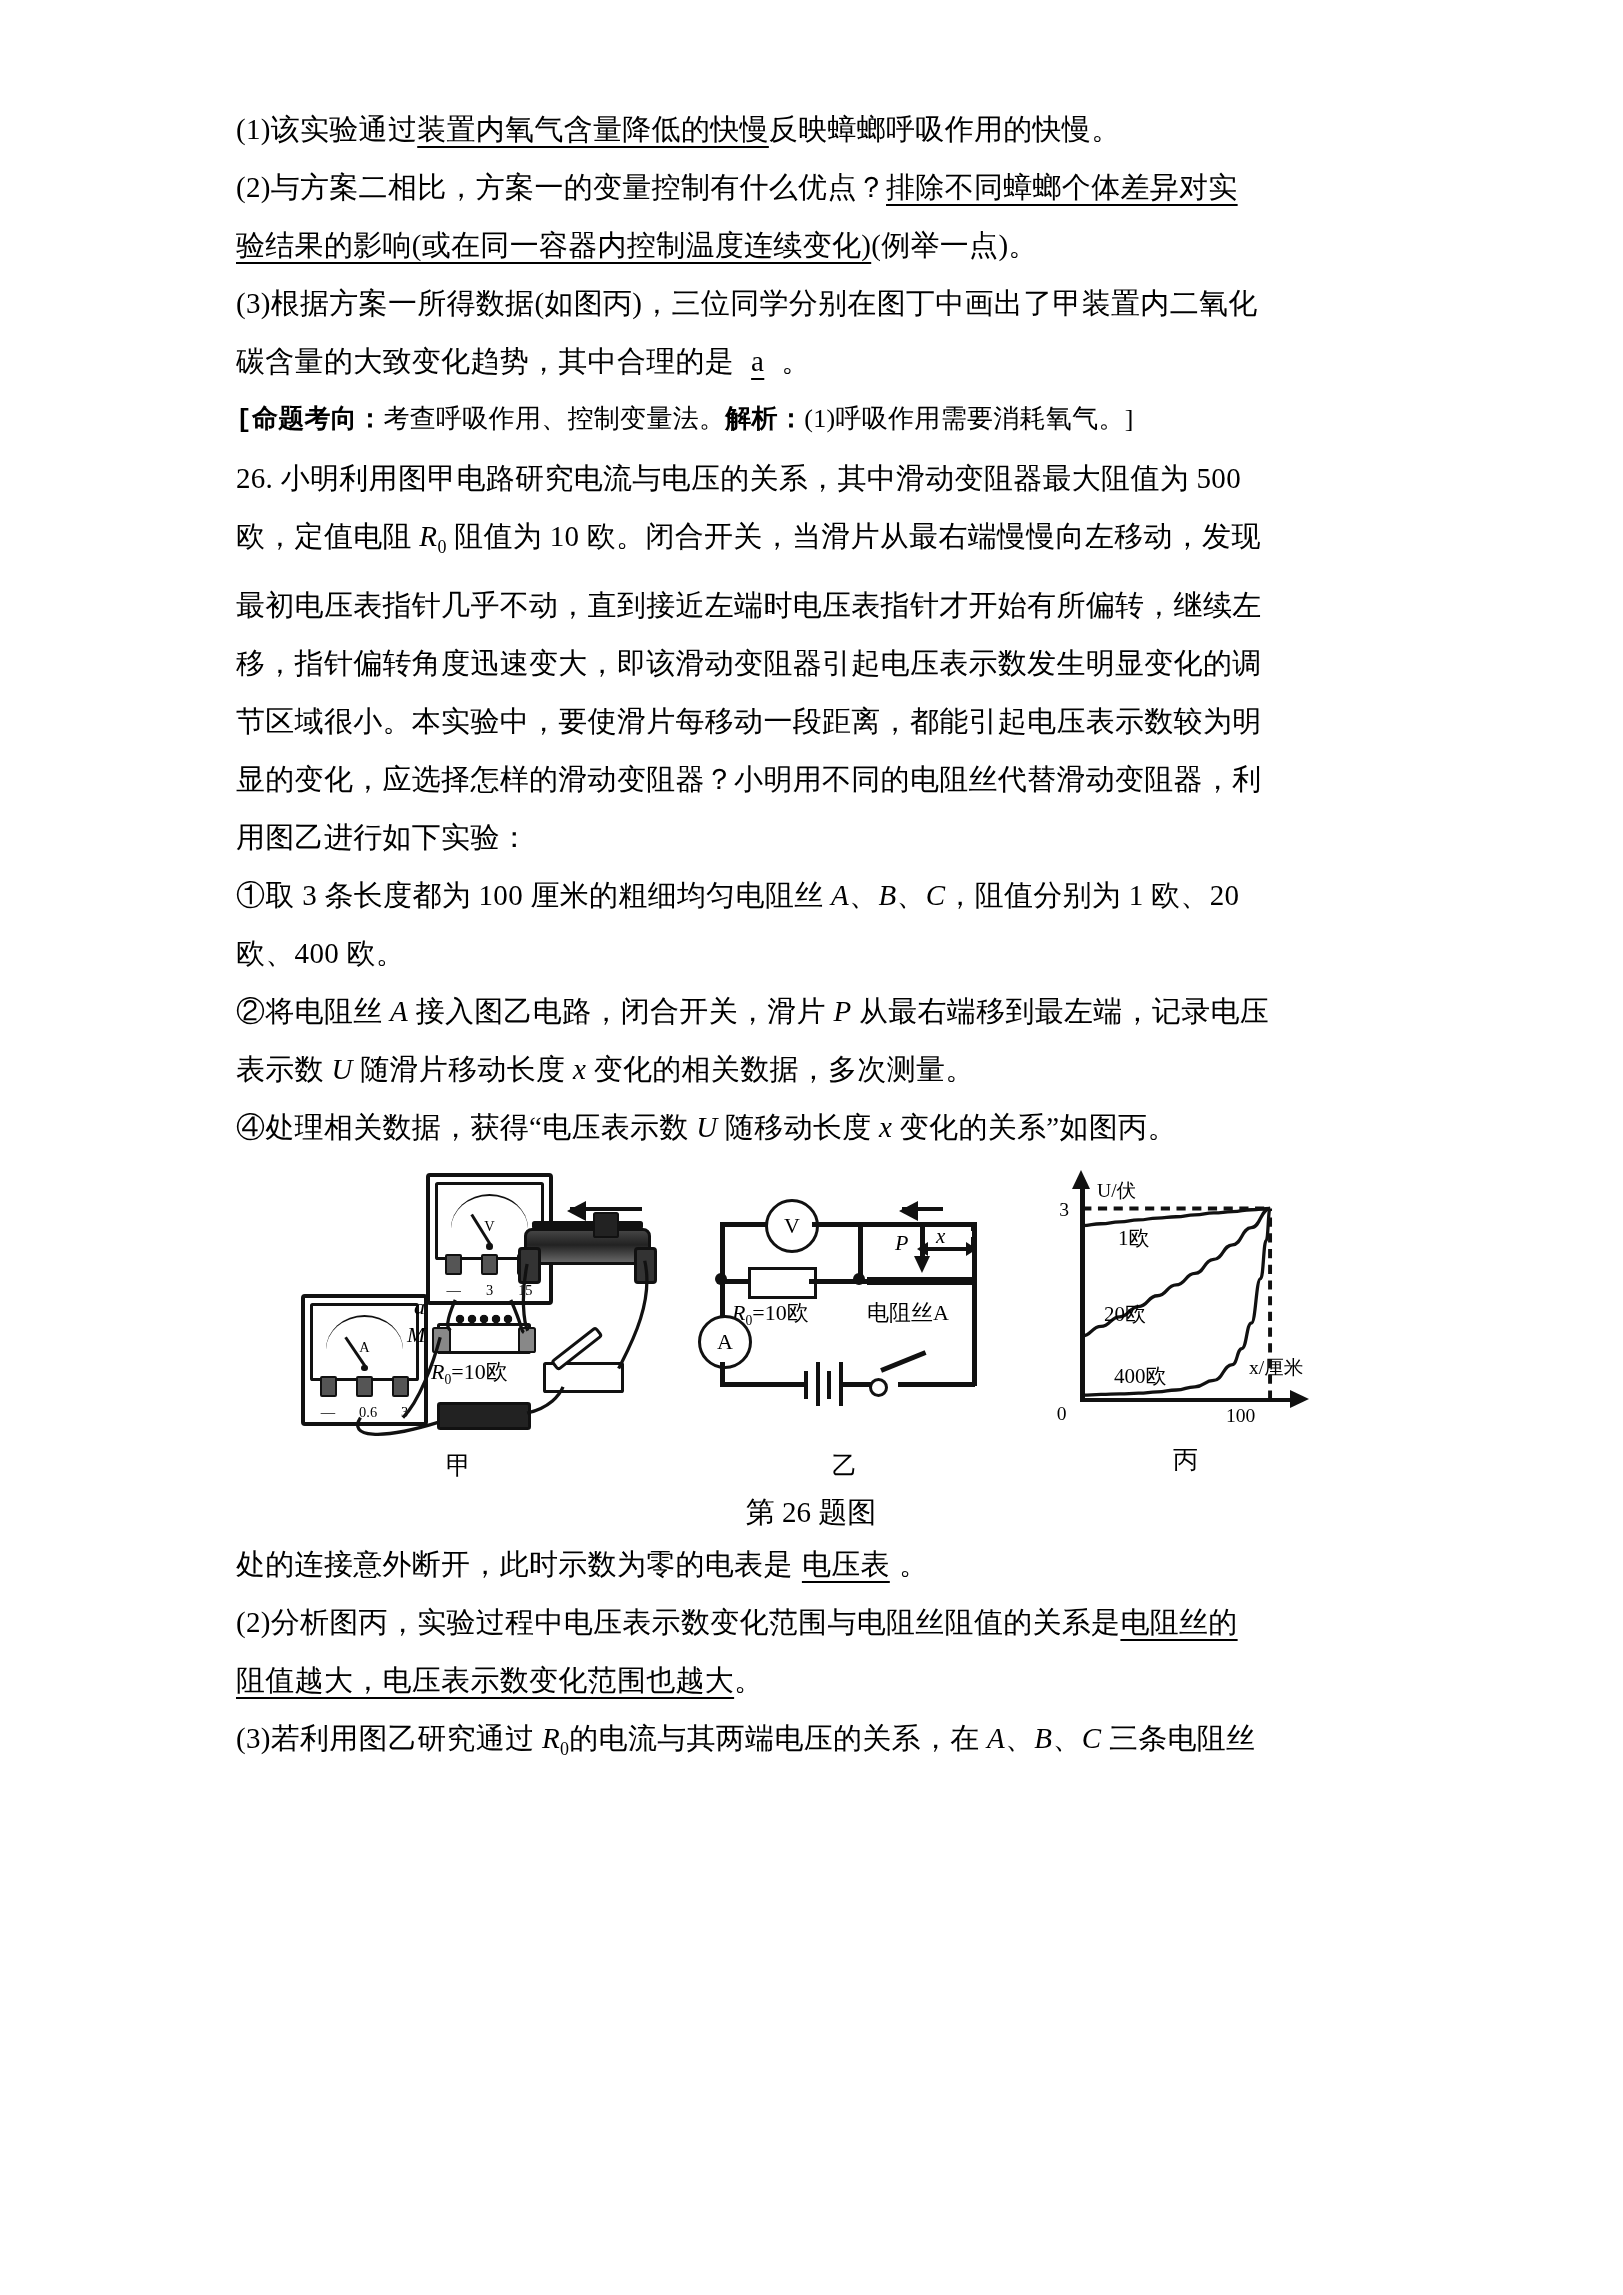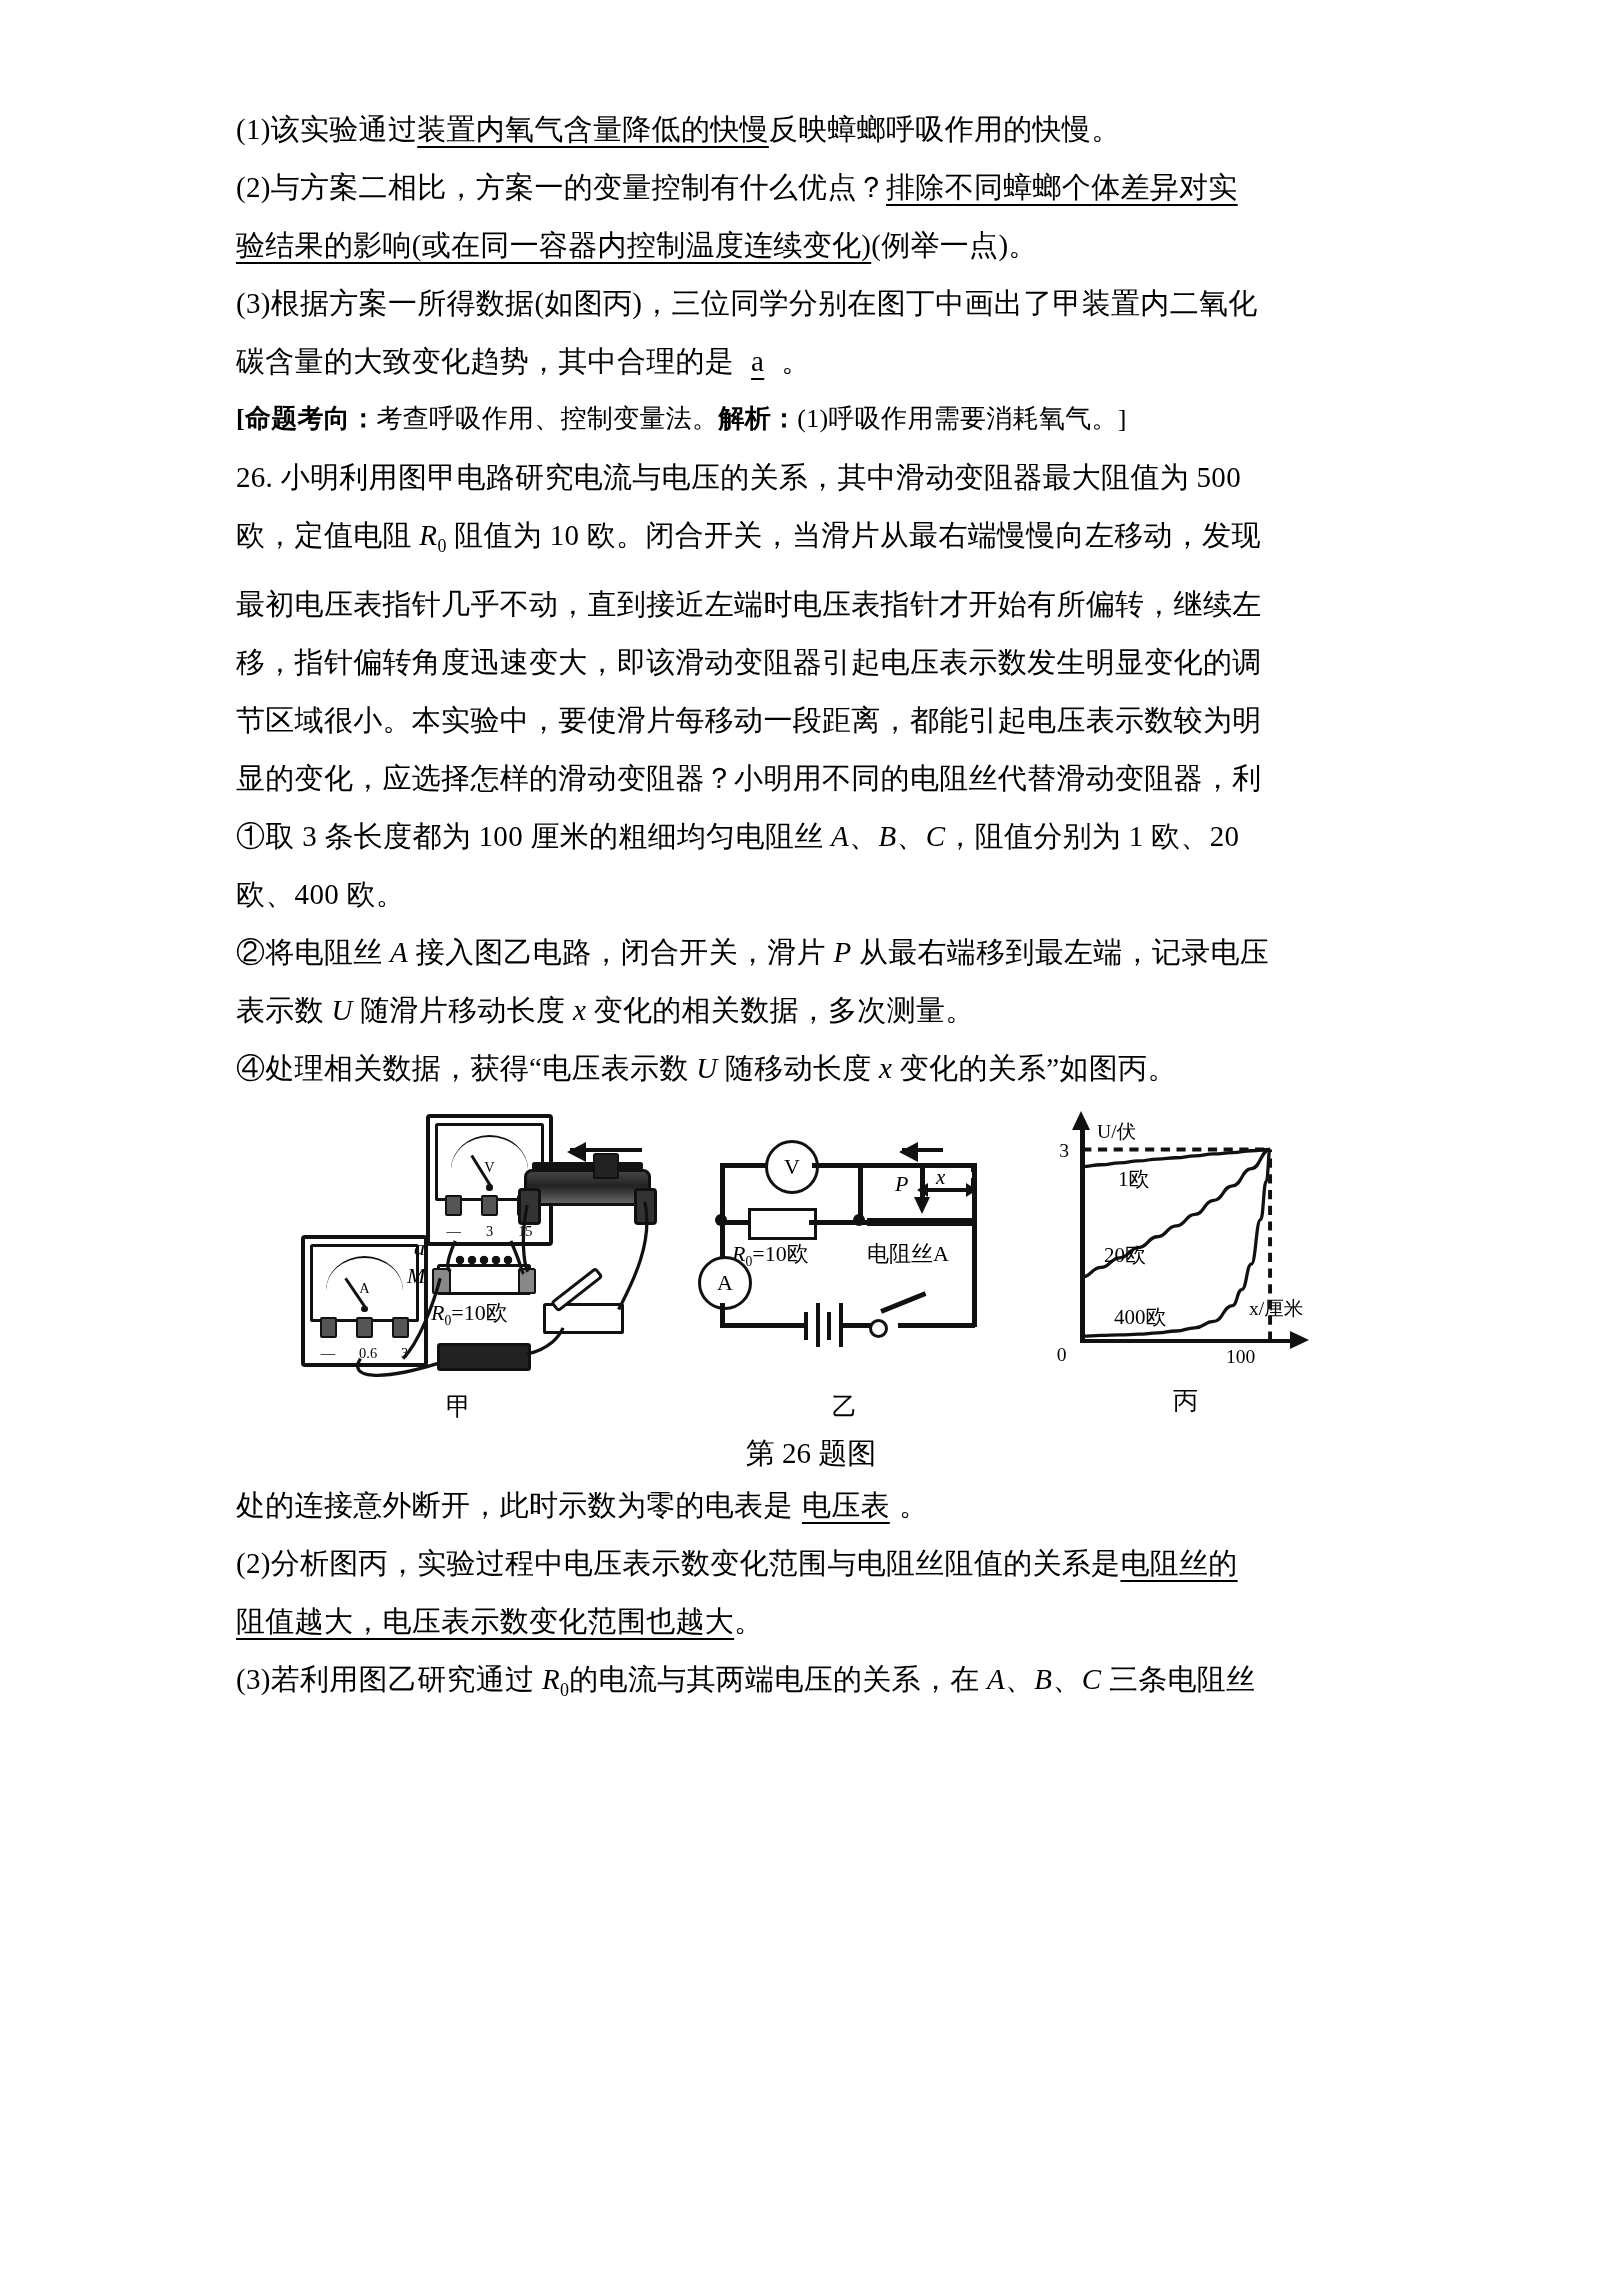--- a/index.html
+++ b/index.html
@@ -21,21 +21,21 @@
     letter-spacing:0.3px;
     white-space:nowrap;
   }
   .para { margin:0; padding:0; }
   .blank {
     text-decoration:underline;
     text-underline-offset:6.5px;
     text-decoration-thickness:2px;
   }
   .it { font-style:italic; }
-  .bold { font-weight:bold; }
+  .bold { font-weight:bold;font-family:Liberation Mono, monospace; }
   sub { font-size:0.62em; }
 
   
   .figure-wrap {
     position:relative;
     width:1150px;
     height:327px;
     margin-top:3.9px;
   }
   .fig-caption {
@@ -227,20 +227,21 @@
   </div>
 
   <div class="line para">
     <span>26.</span>&nbsp;<span>小明利用图甲电路研究电流与电压的关系，其中滑动变阻器最大阻值为 500</span>
   </div>
   <div class="line para">欧，定值电阻 <span class="it">R</span><sub>0</sub> 阻值为 10 欧。闭合开关，当滑片从最右端慢慢向左移动，发现</div>
   <div class="line para">最初电压表指针几乎不动，直到接近左端时电压表指针才开始有所偏转，继续左</div>
   <div class="line para">移，指针偏转角度迅速变大，即该滑动变阻器引起电压表示数发生明显变化的调</div>
   <div class="line para">节区域很小。本实验中，要使滑片每移动一段距离，都能引起电压表示数较为明</div>
   <div class="line para">显的变化，应选择怎样的滑动变阻器？小明用不同的电阻丝代替滑动变阻器，利</div>
+  <div class="line para">用图乙进行如下实验：</div>
 
   <div class="line para">①取 3 条长度都为 100 厘米的粗细均匀电阻丝 <span class="it">A</span>、<span class="it">B</span>、<span class="it">C</span>，阻值分别为 1 欧、20</div>
   <div class="line para">欧、400 欧。</div>
 
   <div class="line para">②将电阻丝 <span class="it">A</span> 接入图乙电路，闭合开关，滑片 <span class="it">P</span> 从最右端移到最左端，记录电压</div>
   <div class="line para">表示数 <span class="it">U</span> 随滑片移动长度 <span class="it">x</span> 变化的相关数据，多次测量。</div>
 
 
   <div class="line para">④处理相关数据，获得“电压表示数 <span class="it">U</span> 随移动长度 <span class="it">x</span> 变化的关系”如图丙。</div>
 

